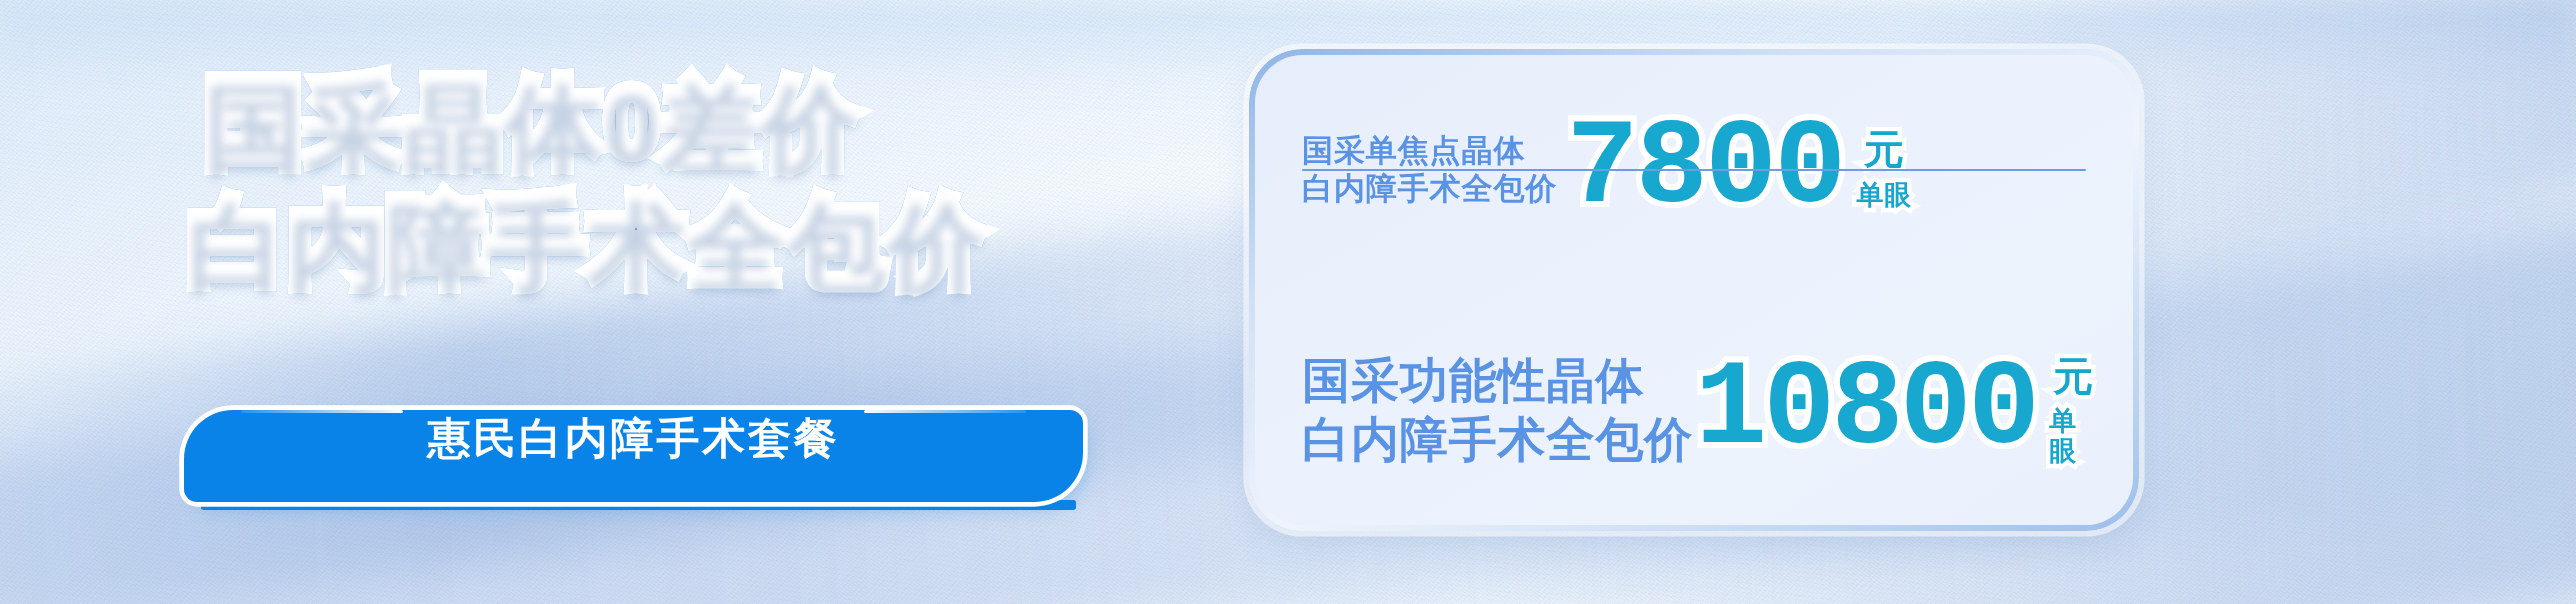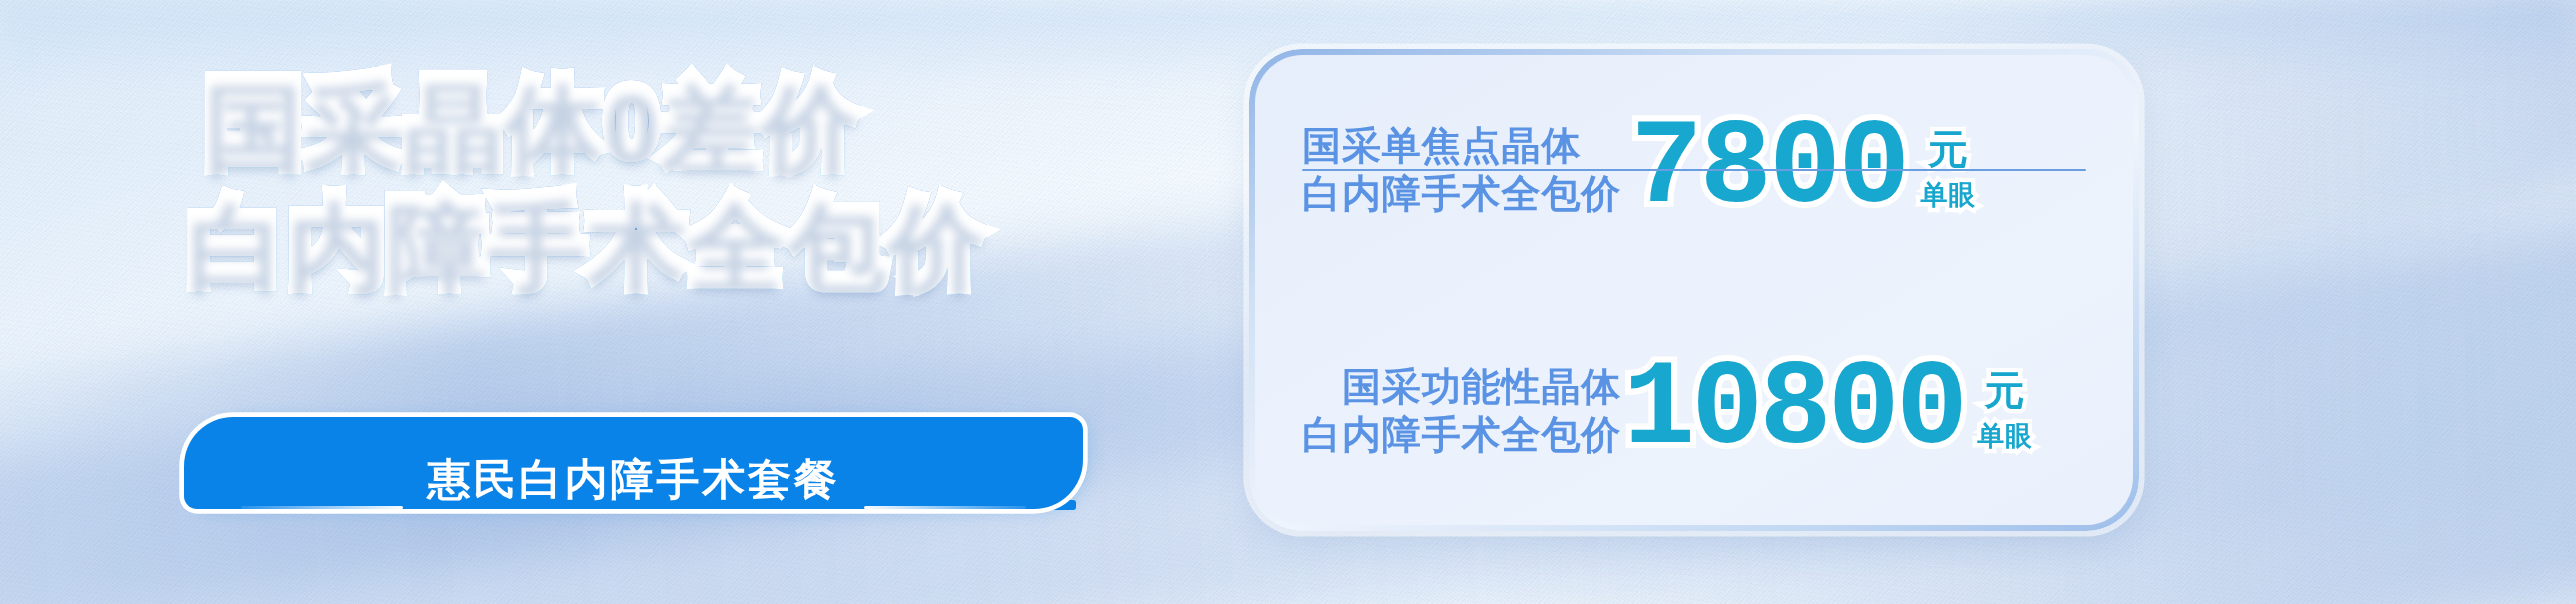--- a/index.html
+++ b/index.html
@@ -75,25 +75,25 @@
   .ribbon-shadow{
     position:absolute;left:13px;top:15px;width:888px;height:87px;
     background:#0b7fe0;opacity:.30;filter:blur(9.4px);
     border-radius:43px 9.4px 43px 9.4px;
   }
   .ribbon-bar{
     position:absolute;left:17px;top:94px;width:875px;height:10.3px;
     background:#0a83e8;border-radius:2.8px;
   }
   .ribbon{
-    position:absolute;left:0px;top:11px;width:899px;height:92px;
+    position:absolute;left:0px;top:4px;width:899px;height:92px;
     background:#0a83e8;
     border-radius:49px 13px 49px 13px;
     box-shadow:0 0 0 4.7px #ffffff;
-    display:flex;align-items:flex-end;justify-content:center;gap:24.5px;
+    display:flex;align-items:flex-start;justify-content:center;gap:24.5px;
   }
   .rib-rule{
     height:2.8px;width:162px;border-radius:1.9px;
   }
   .rib-rule.l{background:linear-gradient(90deg,rgba(255,255,255,.12),rgba(255,255,255,.98));}
   .rib-rule.r{background:linear-gradient(90deg,rgba(255,255,255,.98),rgba(255,255,255,.12));}
   .rib-text{
     color:#ffffff;font-size:43px;font-weight:700;letter-spacing:2.8px;white-space:nowrap;
   }
 
@@ -118,24 +118,24 @@
   .price-rows{position:absolute;inset:0;display:flex;flex-direction:column;}
   .price-row{
     flex:1;display:flex;align-items:center;padding:0 41px 0 53px;position:relative;
   }
   .divider{
     position:absolute;left:53px;right:53px;top:50%;height:2.8px;margin-top:-0.9px;
     background:#6b9ee0;border-radius:1.9px;
   }
 
   .desc{
-    color:#5a93e4;font-size:39px;font-weight:700;line-height:1.22;
+    color:#5a93e4;font-size:31px;font-weight:700;line-height:1.22;
     letter-spacing:0.9px;white-space:nowrap;flex:0 0 auto;
   }
-  .row2 .desc{font-size:39px;text-align:right;}
+  .row2 .desc{font-size:48px;}
 
   .amount{
     font-family:Liberation Mono, monospace;
     font-weight:700;font-size:120px;line-height:.94;
     color:#18a7ce;
     -webkit-text-stroke:12.2px #ffffff;paint-order:stroke fill;
     letter-spacing:-2.8px;margin-left:9.4px;
   }
   .row2 .amount{font-size:120px;margin-left:1.9px;letter-spacing:-3.8px;}
 

